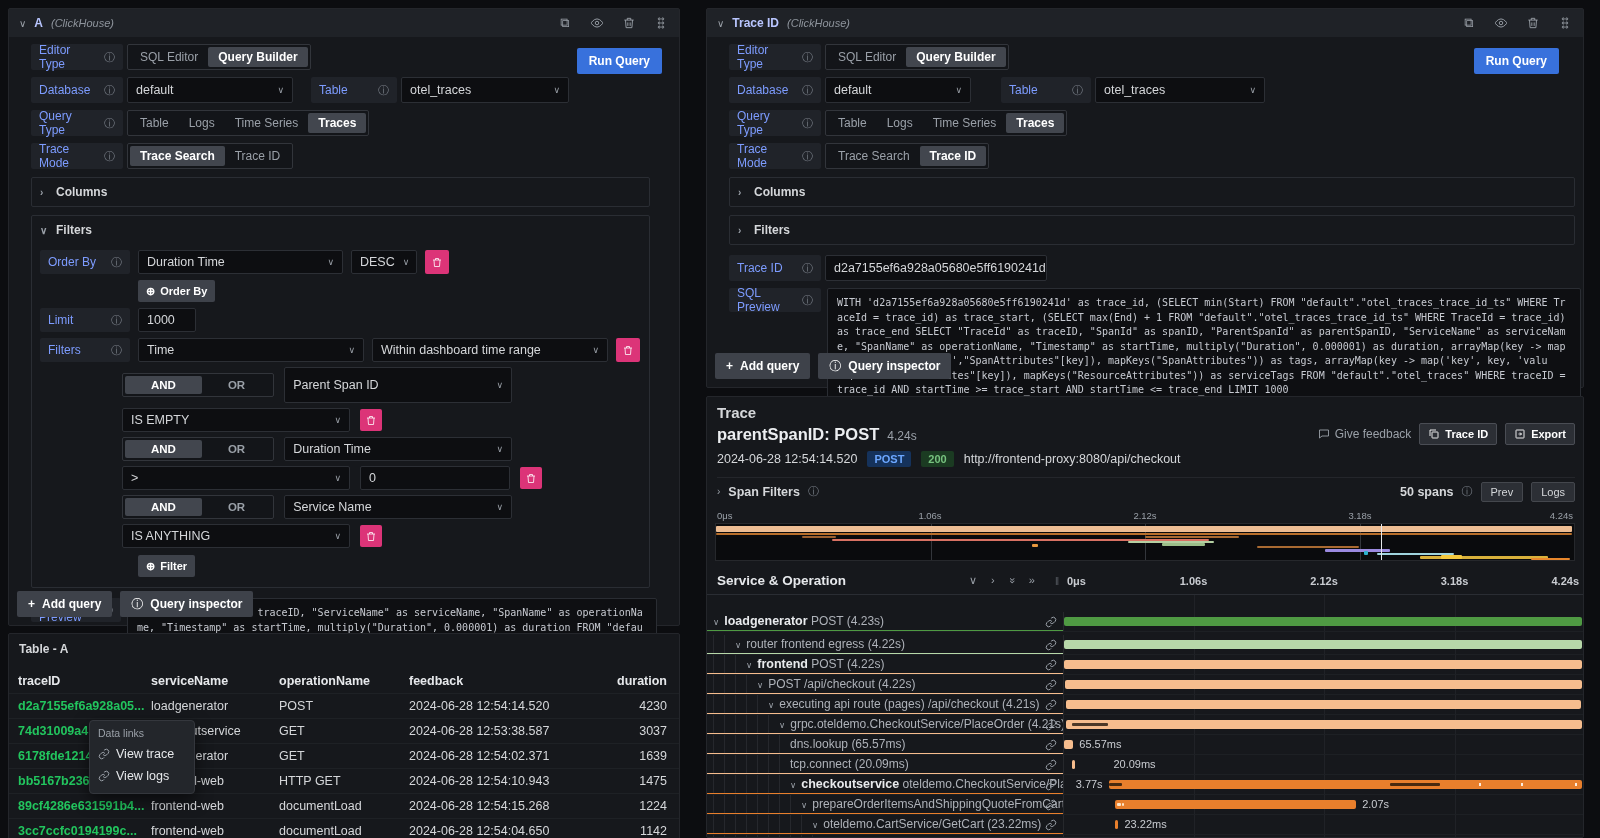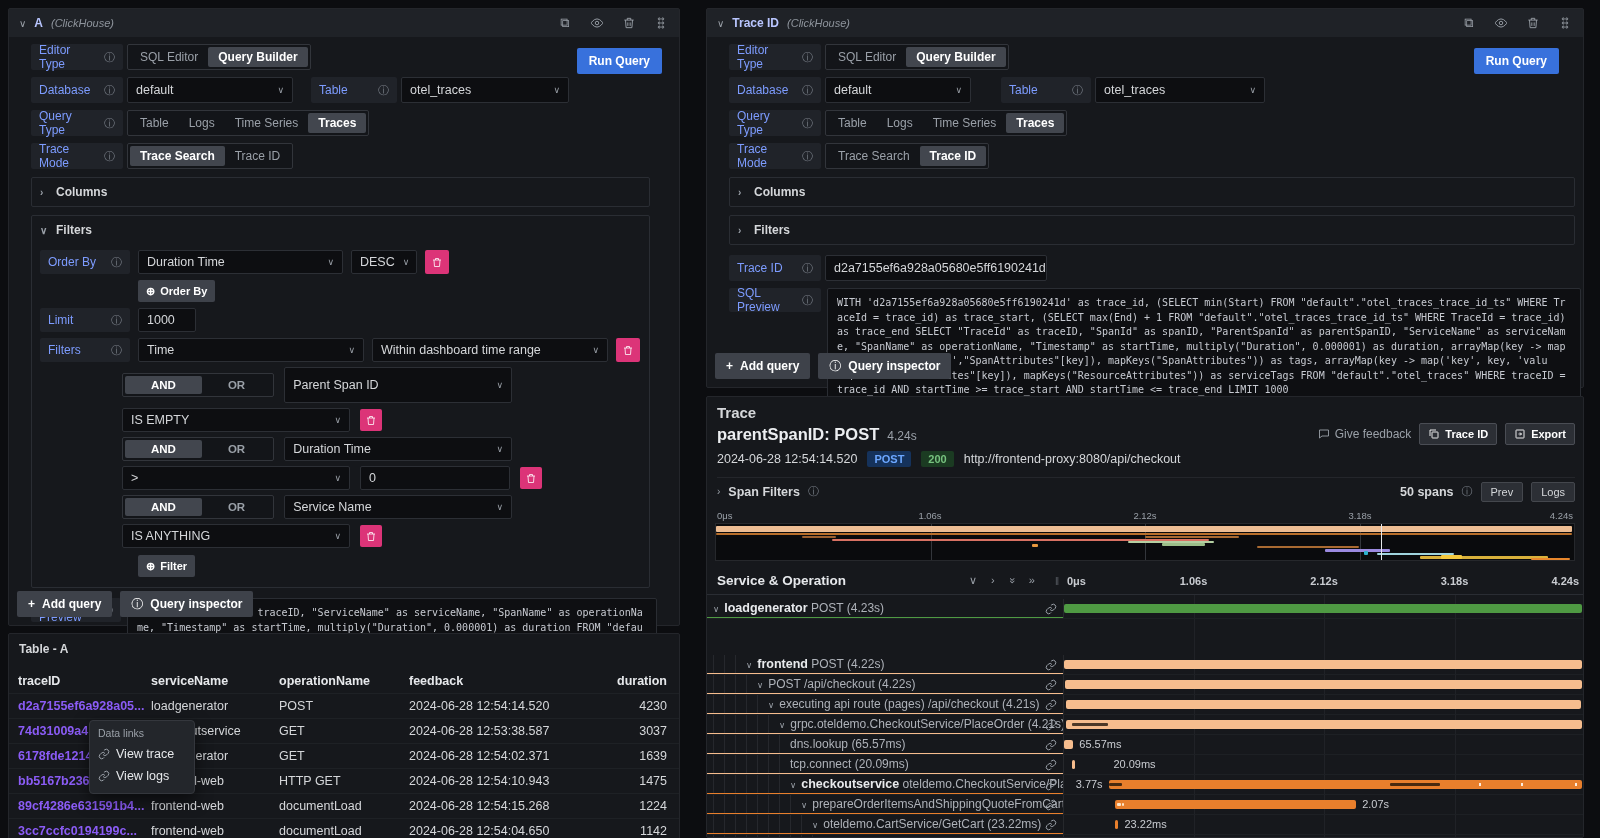--- a/index.html
+++ b/index.html
@@ -45,21 +45,21 @@
     font-family:"DejaVu Sans Mono", monospace; font-size:10px; line-height:14.5px; color:#c7cad1;
     word-break:break-all; white-space:normal; }
   .foot-btn { background:#3e424a; color:#fff; font-weight:bold; font-size:12px; border-radius:2px; height:26px;
     display:inline-flex; align-items:center; gap:7px; padding:0 11px; }
 
   
   .tbl-title { font-weight:bold; font-size:12px; padding:8px 0 0 10px; color:#d5d7da; }
   .tbl-grid { display:grid; grid-template-columns:133px 128px 130px 180px 1fr; padding:0 12px 0 9px; align-items:center; height:25px; }
   .tbl-head { font-weight:bold; font-size:12.5px; color:#e6e8eb; margin-top:12px; }
   .tbl-row { border-top:1px solid #1e2125; font-size:12.5px; }
-  .tbl-row .tid { color:#8b5cf6; font-weight:bold; }
+  .tbl-row .tid { color:#22c55e; font-weight:bold; }
   .tbl-row .dur, .tbl-head .dur { text-align:right; }
   .tooltip { position:absolute; left:80px; top:86px; width:106px; background:#23262b; border:1px solid #34373d;
     border-radius:4px; box-shadow:0 6px 16px rgba(0,0,0,.55); padding:6px 8px; z-index:6; }
   .tooltip .tt-title { color:#9aa0a8; font-size:10.5px; margin-bottom:4px; }
   .tooltip .tt-item { display:flex; align-items:center; gap:6px; color:#e6e8eb; font-size:12.5px; height:22px; }
   .tt-item svg, .link-svg { width:12px; height:12px; stroke:#9aa0a8; fill:none; stroke-width:2; flex:none; }
 
   
   .trace-title { font-weight:bold; font-size:15px; padding:7px 0 0 10px; }
   .trace-name-row { position:absolute; left:10px; top:26px; right:8px; height:24px; display:flex; align-items:baseline; gap:8px; }
@@ -648,27 +648,36 @@
       <span>»</span>
     </span>
     <span class="so-resize">‖</span>
     <span id="timeline-ticks"><span class="tl-tick" style="left: 360px;">0μs</span><span class="tl-tick" style="left: 486.5px; transform: translateX(-50%);">1.06s</span><span class="tl-tick" style="left: 617px; transform: translateX(-50%);">2.12s</span><span class="tl-tick" style="left: 747.5px; transform: translateX(-50%);">3.18s</span><span class="tl-tick" style="right: 4px;">4.24s</span></span>
   </div>
 
   <div id="span-rows">
       <div class="tl-grid" style="left: 486.5px;"></div>
       <div class="tl-grid" style="left: 617px;"></div>
       <div class="tl-grid" style="left: 747.5px;"></div>
-      <div class="span-row" style="top: 4px;">
+      <div class="span-row" style="top: 17px;">
         <div class="span-name" style="border-bottom-color: rgb(79, 154, 67);"><span style="padding-left:6px; display:inline-block;"><span class="chevron">∨</span><b>loadgenerator</b> <span class="op">POST (4.23s)</span></span><span class="row-link"><svg class="link-svg" viewBox="0 0 24 24">
               <path d="M10 13a5 5 0 0 0 7.5.5l3-3a5 5 0 0 0-7-7l-1.7 1.7"></path>
               <path d="M14 11a5 5 0 0 0-7.5-.5l-3 3a5 5 0 0 0 7 7l1.7-1.7"></path>
             </svg></span></div>
         <div class="span-bars">
           <div class="bar" style="left: 0%; width: 99.8%; background: rgb(79, 154, 67);"></div>
+        </div>
+      </div>
+      <div class="span-row" style="top: 40px;">
+        <div class="span-name" style="border-bottom-color: rgb(183, 216, 169);"><span class="guide" style="left:6px"></span><span class="guide" style="left:17px"></span><span style="padding-left:28px; display:inline-block;"><span class="chevron">∨</span><span class="op">router frontend egress (4.22s)</span></span><span class="row-link"><svg class="link-svg" viewBox="0 0 24 24">
+              <path d="M10 13a5 5 0 0 0 7.5.5l3-3a5 5 0 0 0-7-7l-1.7 1.7"></path>
+              <path d="M14 11a5 5 0 0 0-7.5-.5l-3 3a5 5 0 0 0 7 7l1.7-1.7"></path>
+            </svg></span></div>
+        <div class="span-bars">
+          <div class="bar" style="left: 0%; width: 99.8%; background: rgb(183, 216, 169);"></div>
         </div>
       </div>
       <div class="span-row" style="top: 60px;">
         <div class="span-name" style="border-bottom-color: rgb(246, 189, 142);"><span class="guide" style="left:6px"></span><span class="guide" style="left:17px"></span><span class="guide" style="left:28px"></span><span style="padding-left:39px; display:inline-block;"><span class="chevron">∨</span><b>frontend</b> <span class="op">POST (4.22s)</span></span><span class="row-link"><svg class="link-svg" viewBox="0 0 24 24">
               <path d="M10 13a5 5 0 0 0 7.5.5l3-3a5 5 0 0 0-7-7l-1.7 1.7"></path>
               <path d="M14 11a5 5 0 0 0-7.5-.5l-3 3a5 5 0 0 0 7 7l1.7-1.7"></path>
             </svg></span></div>
         <div class="span-bars">
           <div class="bar" style="left: 0%; width: 99.8%; background: rgb(246, 189, 142);"></div>
         </div>

